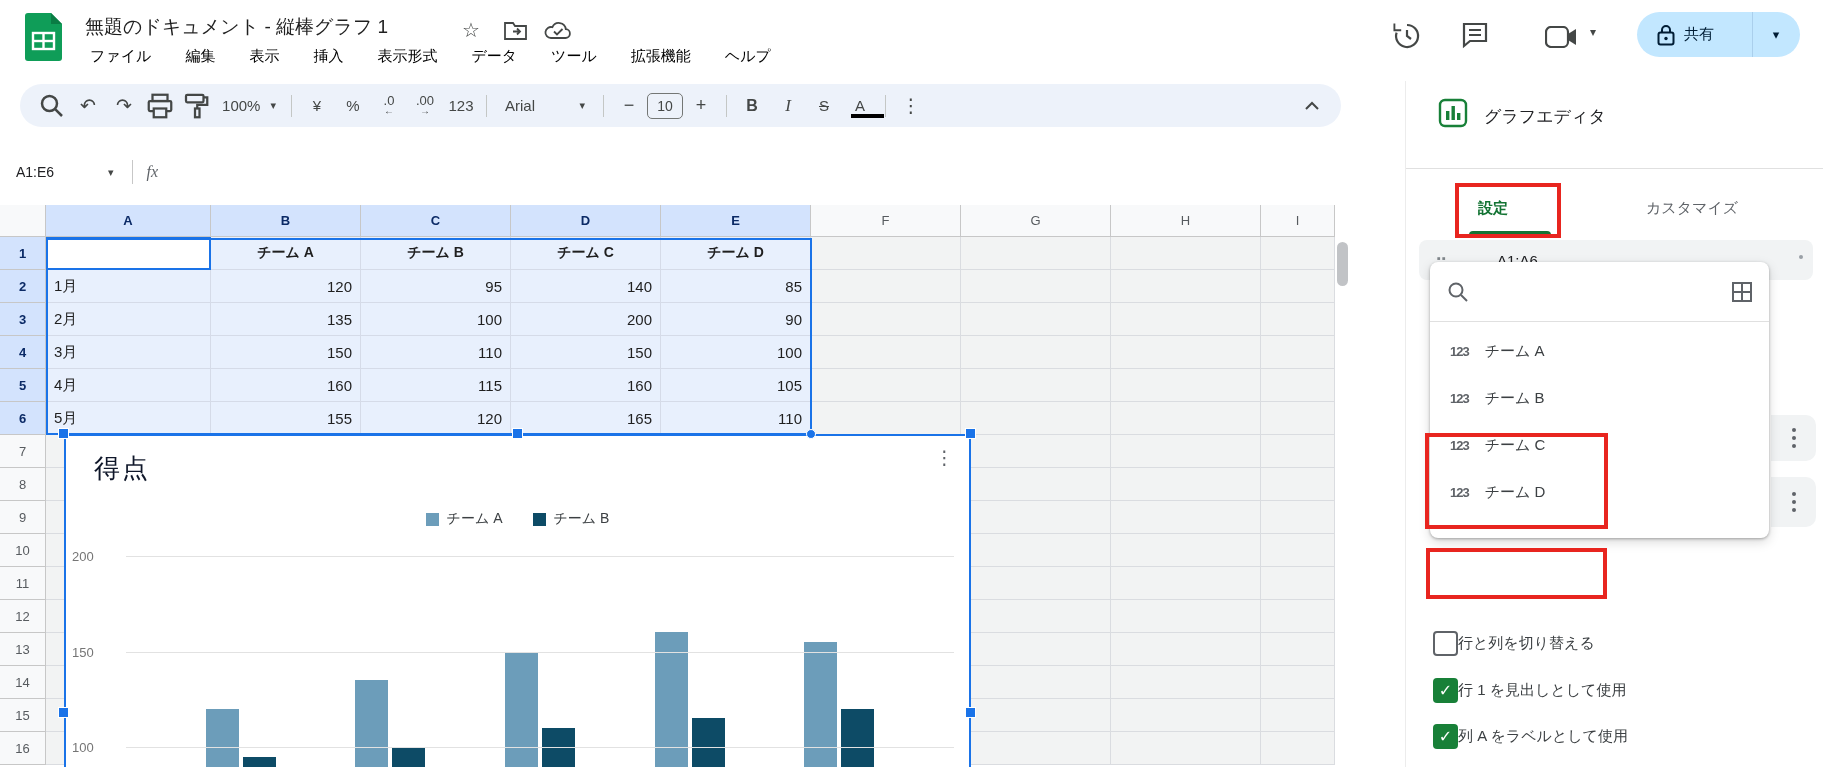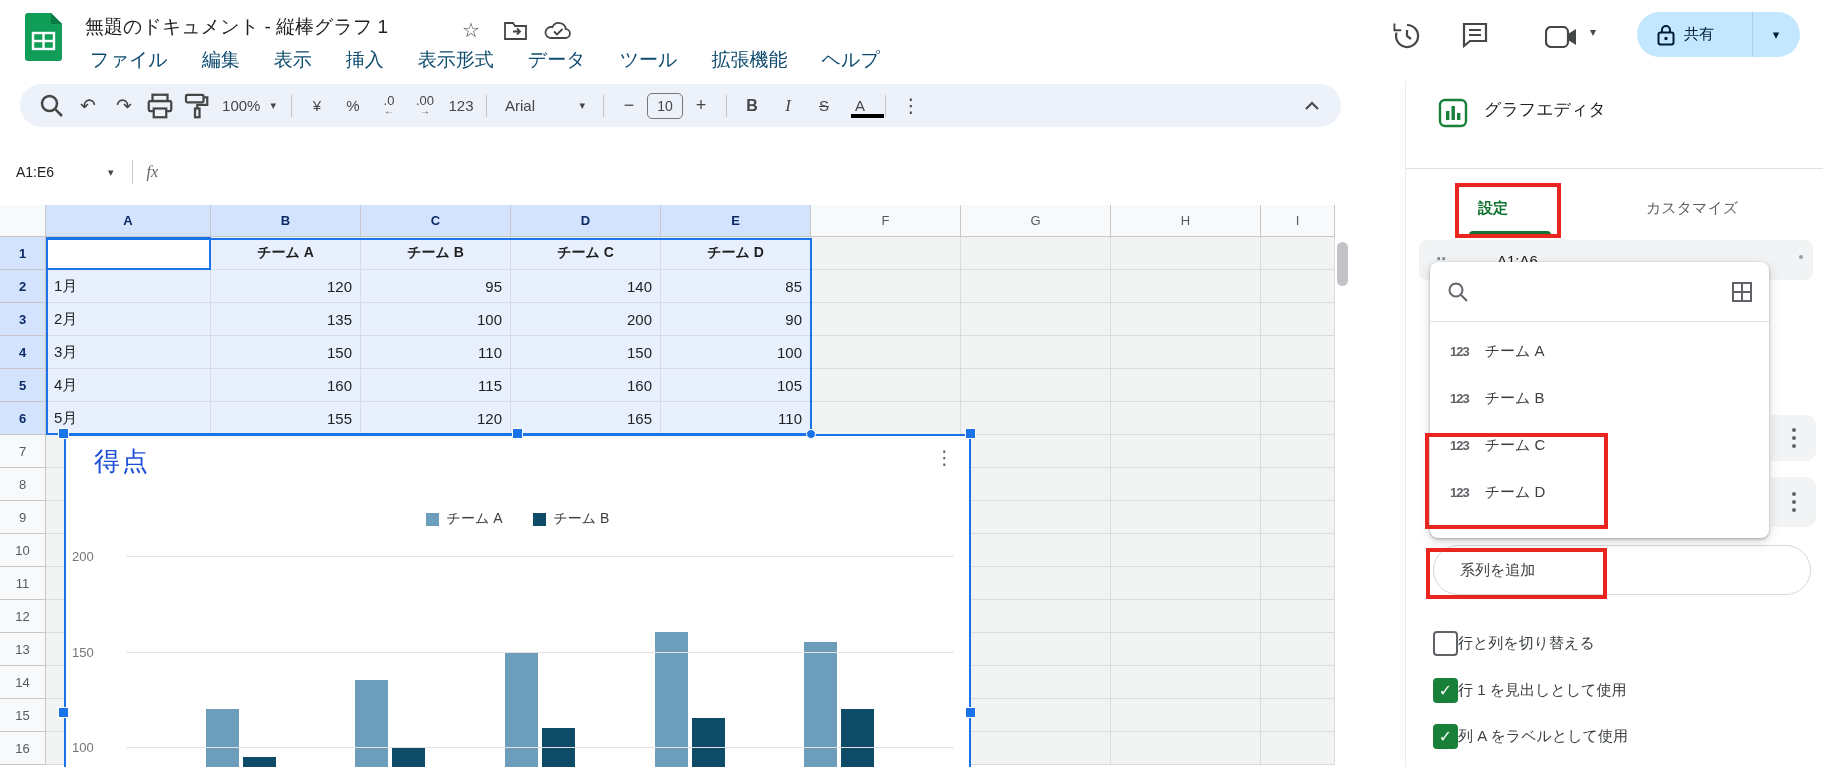--- a/index.html
+++ b/index.html
@@ -6,21 +6,21 @@
   html,body { width:1823px; height:767px; overflow:hidden; background:#fff;
     font-family:"Liberation Sans","DejaVu Sans",sans-serif; color:#1f1f1f; }
   svg { display:block; }
 
   
   #topbar { position:absolute; left:0; top:0; width:1823px; height:81px; background:#fff; }
   #logo { position:absolute; left:25px; top:13px; width:37px; height:48px; }
   #doc-title { position:absolute; left:85px; top:14px; font-size:19px; color:#1f1f1f; white-space:nowrap; }
   .title-icon { position:absolute; top:18px; color:#444746; font-size:20px; }
   #menubar { position:absolute; left:88px; top:44px; display:flex; gap:30px; }
-  .menu-item { font-size:19px; color:#0c4a6e; padding:3px 2px; cursor:default;font-family:Liberation Serif, serif; }
+  .menu-item { font-size:15px; color:#000000; padding:3px 2px; cursor:default;font-family:Liberation Serif, serif; }
   .tb-right-icon { position:absolute; top:21px; color:#444746; }
   #share-btn { position:absolute; left:1637px; top:12px; width:163px; height:45px; background:#c2e7ff;
     border-radius:23px; display:flex; align-items:center; color:#001d35; }
   #share-main { display:flex; align-items:center; gap:9px; padding-left:20px; width:116px; height:100%; border-right:1px solid #aacfec; }
   #share-label { font-size:15px; font-weight:500; }
   #share-caret { width:46px; text-align:center; font-size:13px; color:#001d35; }
 
   
   #toolbar { position:absolute; left:20px; top:84px; width:1321px; height:43px; background:#edf2fa;
     border-radius:22px; display:flex; align-items:center; padding:0 14px; color:#444746; }
@@ -63,36 +63,36 @@
     border:2px solid #1a73e8; pointer-events:none; z-index:3; }
   #sheet-vscroll { position:absolute; left:1337px; top:242px; width:11px; height:44px;
     border-radius:6px; background:#c1c3c6; }
 
   
   #chart-card { position:absolute; left:64px; top:434px; width:907px; height:333px; background:#fff;
     border:2px solid #1a73e8; border-bottom:none; overflow:hidden; z-index:4; }
   .handle { position:absolute; width:11px; height:11px; background:#1a73e8; border:1px solid #fff; z-index:6; }
   #fill-handle { position:absolute; left:806px; top:429px; width:10px; height:10px; border-radius:50%;
     background:#1a73e8; border:1px solid #fff; z-index:7; }
-  #chart-title { position:absolute; left:28px; top:8px; font-size:26px; color:#1d4ed8; letter-spacing:2px; }
+  #chart-title { position:absolute; left:28px; top:15px; font-size:26px; color:#0f172a; letter-spacing:2px; }
   #chart-menu { position:absolute; right:14px; top:10px; color:#5f6368; font-size:19px; letter-spacing:1px; }
   #legend { position:absolute; left:0; top:74px; width:100%; display:flex; justify-content:center; gap:30px; }
   .leg-item { display:flex; align-items:center; gap:8px; font-size:14px; color:#3c4043; }
   .leg-sw { width:13px; height:13px; }
   .gridline { position:absolute; left:60px; width:828px; height:1px; background:#e2e2e2; }
   .ytick { position:absolute; width:44px; text-align:left; transform:translateY(-50%);
     font-size:13px; color:#757575; }
   #plot { position:absolute; left:60px; top:0; width:828px; height:333px; display:flex; justify-content:space-evenly; }
   .bargroup { display:flex; gap:4px; align-items:flex-start; }
   .bar { width:33px; }
 
   
   #panel { position:absolute; left:1405px; top:81px; width:418px; height:686px; background:#fff;
     border-left:1px solid #ececec; }
-  #panel-header { position:absolute; left:32px; top:17px; display:flex; align-items:flex-start; gap:16px; }
+  #panel-header { position:absolute; left:32px; top:17px; display:flex; align-items:flex-end; gap:16px; }
   #panel-title { font-size:17px; color:#202124; }
   #panel-divider { position:absolute; left:0; top:87px; width:100%; height:1px; background:#e0e0e0; }
   .tab { position:absolute; top:118px; font-size:15px; }
   #tab-setup { left:72px; color:#137333; font-weight:700; }
   #tab-customize { left:240px; color:#5f6368; }
   #tab-underline { position:absolute; left:63px; top:150px; width:82px; height:5px; background:#137333; border-radius:4px 4px 0 0; }
   #xaxis-row { position:absolute; left:13px; top:159px; width:394px; height:40px; background:#f1f3f4;
     border-radius:8px; overflow:hidden; }
   #xaxis-row .drag { position:absolute; left:18px; top:12px; color:#80868b; font-size:11px; letter-spacing:1px; }
   #xaxis-row .val { position:absolute; left:78px; top:12px; font-size:15px; color:#202124; }
@@ -534,21 +534,20 @@
           <span class="dd-123">123</span>
           <span class="dd-label">チーム C</span>
         </div>
         <div class="dd-item">
           <span class="dd-123">123</span>
           <span class="dd-label">チーム D</span>
         </div>
       </div>
   </div>
 
-  <div id="add-series">系列を追加</div>
   <div id="checkboxes">
       <div class="chk-row" style="top: 550px;">
         <div class="chk off"></div>
         <span class="chk-label">行と列を切り替える</span>
       </div>
       <div class="chk-row" style="top: 597px;">
         <div class="chk on">✓</div>
         <span class="chk-label">行 1 を見出しとして使用</span>
       </div>
       <div class="chk-row" style="top: 643px;">

